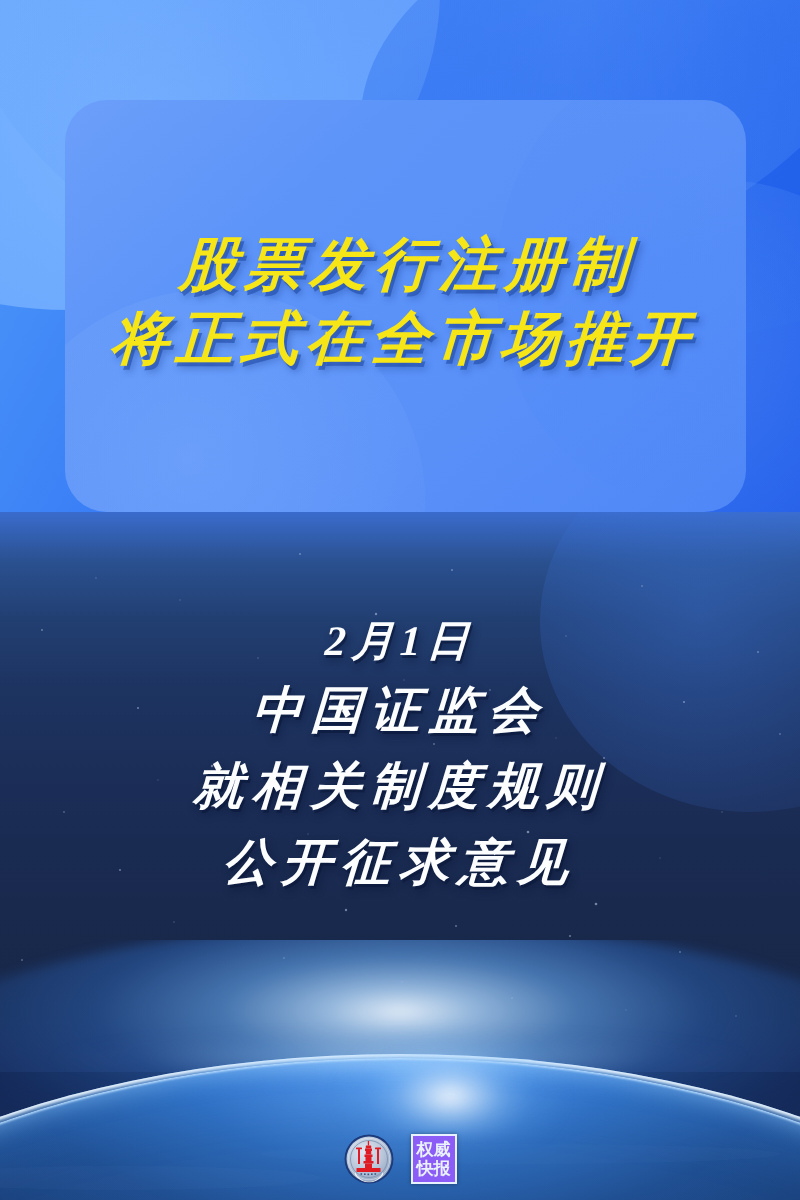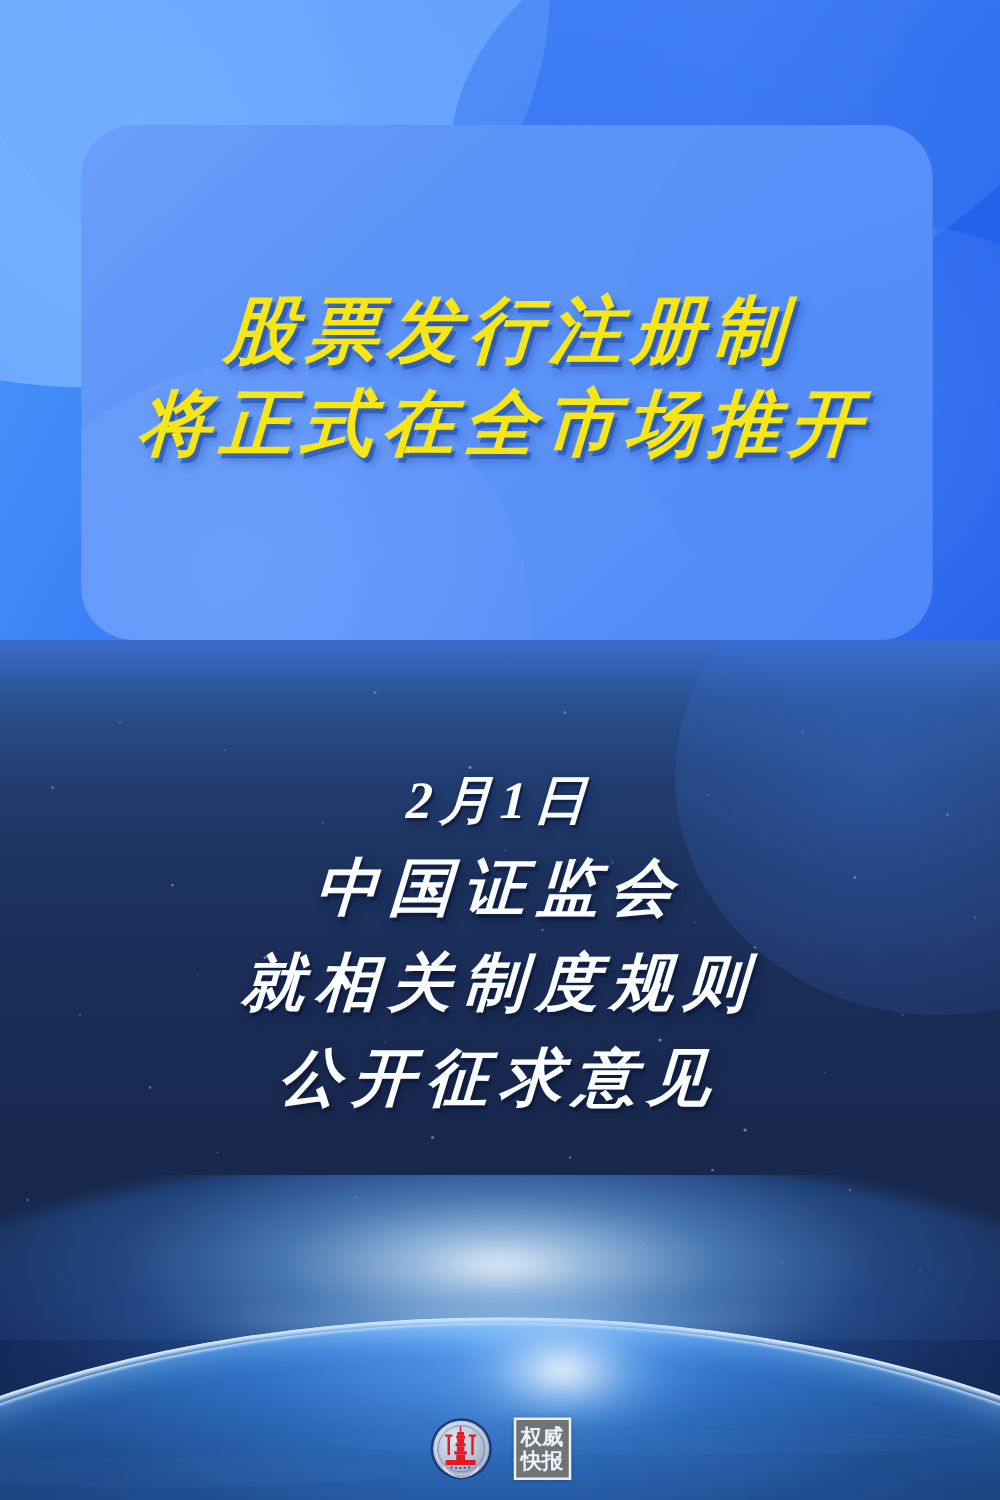--- a/index.html
+++ b/index.html
@@ -294,21 +294,21 @@
     font-weight:400;
     letter-spacing:2px;
     color:#ffffff;
     text-shadow:0 1px 3px rgba(0,0,0,.45);
     white-space:nowrap;
   }
   .stamp {
     width:46px; height:50px;
     flex:0 0 auto;
     border:2.5px solid #e8f1ff;
-    background:#737373;
+    background:#8b5cf6;
     display:flex;
     flex-direction:column;
     align-items:center;
     justify-content:center;
     box-shadow:0 0 4px rgba(0,0,0,.35);
   }
   .stamp-row {
     display:flex;
     font-family:"Liberation Sans", sans-serif;
     font-size:17px;

